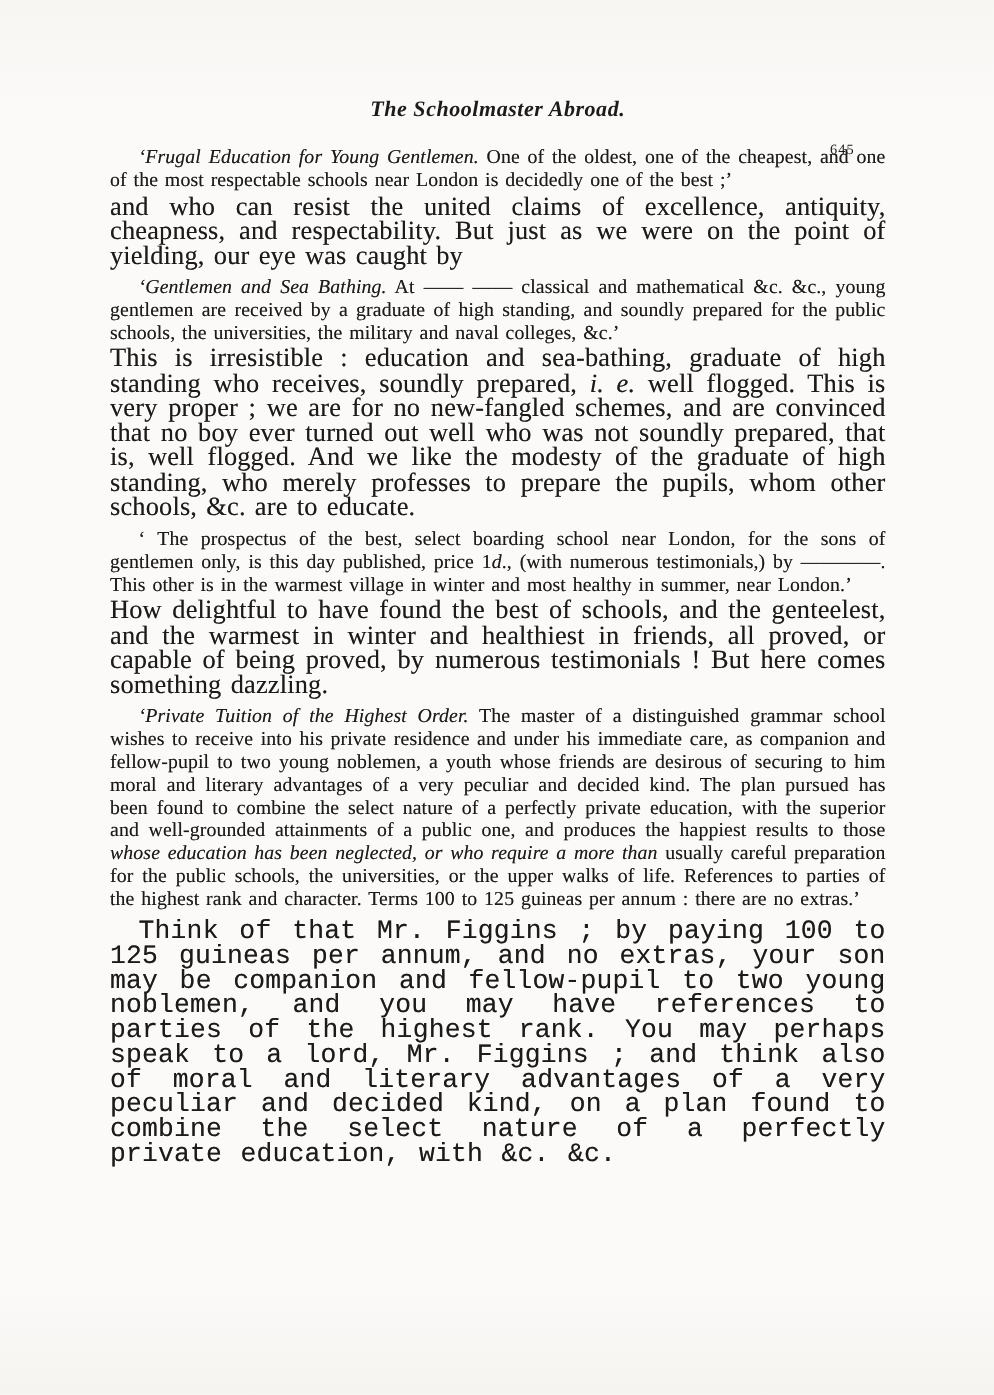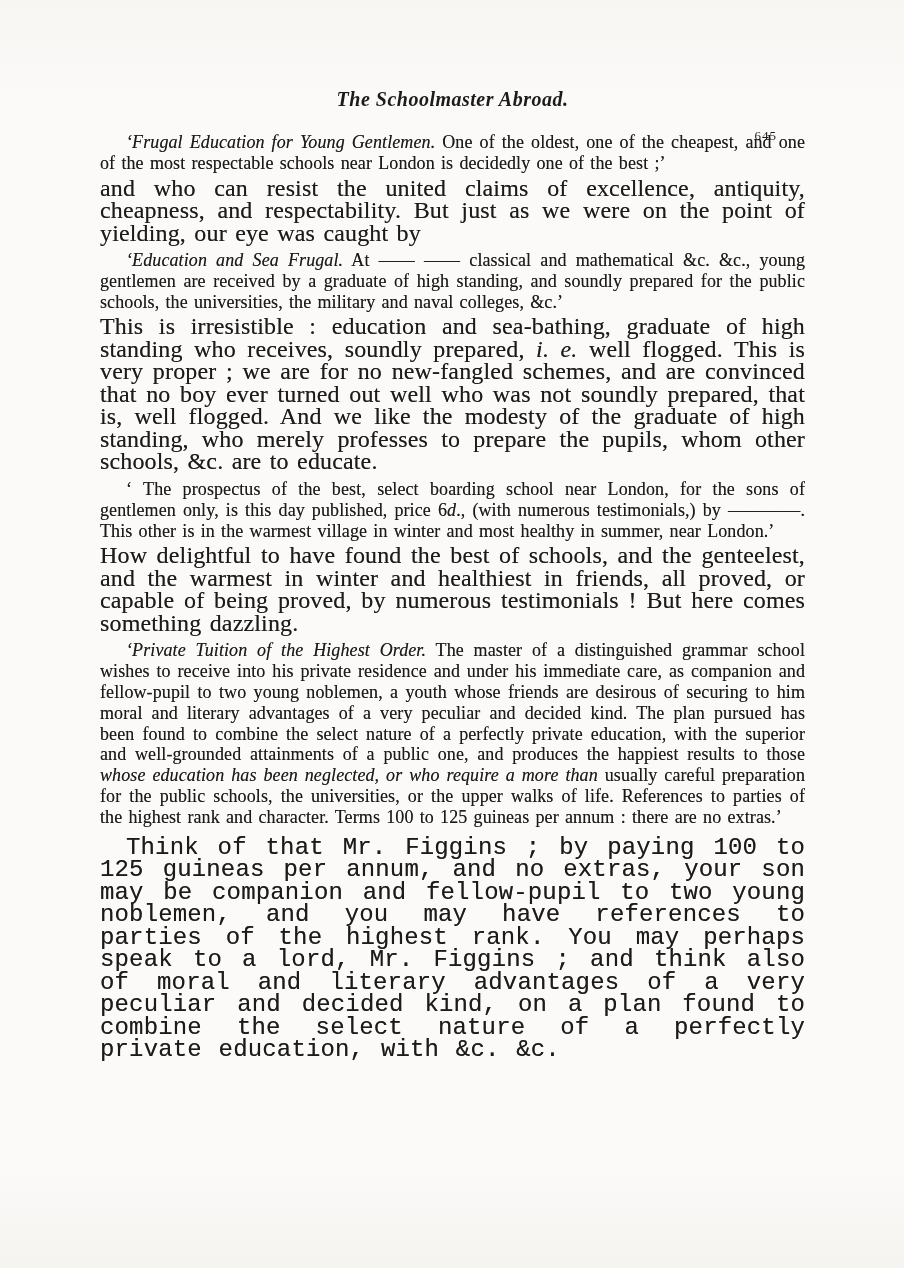--- a/index.html
+++ b/index.html
@@ -84,20 +84,20 @@
 <body>
 
 <div class="sheet">
   <div class="running-head">
     <div class="running-title">The Schoolmaster Abroad.</div>
     <div class="page-number">645</div>
   </div>
   <div class="page-body">
       <p class="quote-text indent"><span class="it">‘Frugal Education for Young Gentlemen.</span><span>  One of the oldest, one of the cheapest, and one of the most respectable schools near London is decidedly one of the best ;’</span></p>
       <p class="body-text noindent"><span>and who can resist the united claims of excellence, antiquity, cheapness, and respectability.  But just as we were on the point of yielding, our eye was caught by</span></p>
-      <p class="quote-text indent"><span class="it">‘Education and Sea Frugal.</span><span>  At —— —— classical and mathematical &amp;c. &amp;c., young gentlemen are received by a graduate of high standing, and soundly prepared for the public schools, the universities, the military and naval colleges, &amp;c.’</span></p>
+      <p class="quote-text indent"><span class="it">‘Gentlemen and Sea Bathing.</span><span>  At —— —— classical and mathematical &amp;c. &amp;c., young gentlemen are received by a graduate of high standing, and soundly prepared for the public schools, the universities, the military and naval colleges, &amp;c.’</span></p>
       <p class="body-text noindent"><span>This is irresistible :  education and sea-bathing, graduate of high standing who receives, soundly prepared, </span><span class="it">i. e.</span><span> well flogged.  This is very proper ;  we are for no new-fangled schemes, and are convinced that no boy ever turned out well who was not soundly prepared, that is, well flogged.  And we like the modesty of the graduate of high standing, who merely professes to prepare the pupils, whom other schools, &amp;c. are to educate.</span></p>
-      <p class="quote-text indent"><span>‘ The prospectus of the best, select boarding school near London, for the sons of gentlemen only, is this day published, price 6</span><span class="it">d</span><span>., (with numerous testimonials,) by ————.  This other is in the warmest village in winter and most healthy in summer, near London.’</span></p>
+      <p class="quote-text indent"><span>‘ The prospectus of the best, select boarding school near London, for the sons of gentlemen only, is this day published, price 1</span><span class="it">d</span><span>., (with numerous testimonials,) by ————.  This other is in the warmest village in winter and most healthy in summer, near London.’</span></p>
       <p class="body-text noindent"><span>How delightful to have found the best of schools, and the genteelest, and the warmest in winter and healthiest in friends, all proved, or capable of being proved, by numerous testimonials ! But here comes something dazzling.</span></p>
       <p class="quote-text indent"><span class="it">‘Private Tuition of the Highest Order.</span><span>  The master of a distinguished grammar school wishes to receive into his private residence and under his immediate care, as companion and fellow-pupil to two young noblemen, a youth whose friends are desirous of securing to him moral and literary advantages of a very peculiar and decided kind. The plan pursued has been found to combine the select nature of a perfectly private education, with the superior and well-grounded attainments of a public one, and produces the happiest results to those </span><span class="it">whose education has been neglected, or who require a more than</span><span> usually careful preparation for the public schools, the universities, or the upper walks of life.  References to parties of the highest rank and character.  Terms 100 to 125 guineas per annum :  there are no extras.’</span></p>
       <p class="body-text indent gap-top"><span>Think of that Mr. Figgins ;  by paying 100 to 125 guineas per annum, and no extras, your son may be companion and fellow-pupil to two young noblemen, and you may have references to parties of the highest rank.  You may perhaps speak to a lord, Mr. Figgins ;  and think also of moral and literary advantages of a very peculiar and decided kind, on a plan found to combine the select nature of a perfectly private education, with &amp;c. &amp;c.</span></p>
     </div>
 </div>
 
 </body></html>

